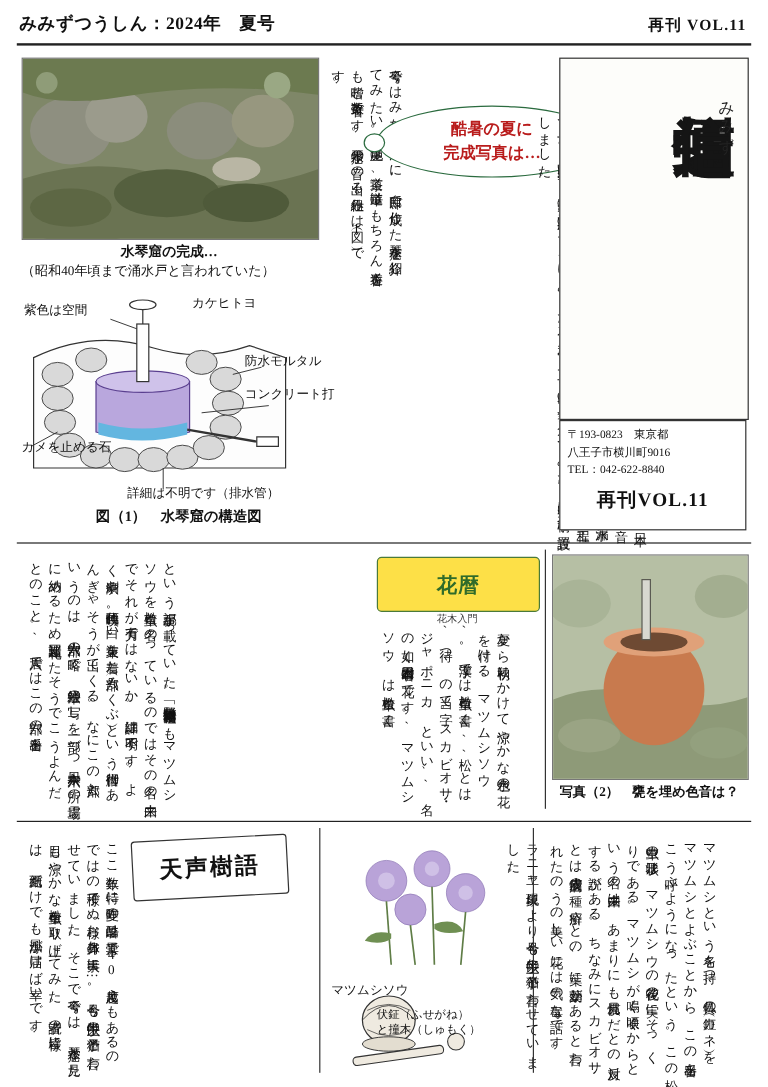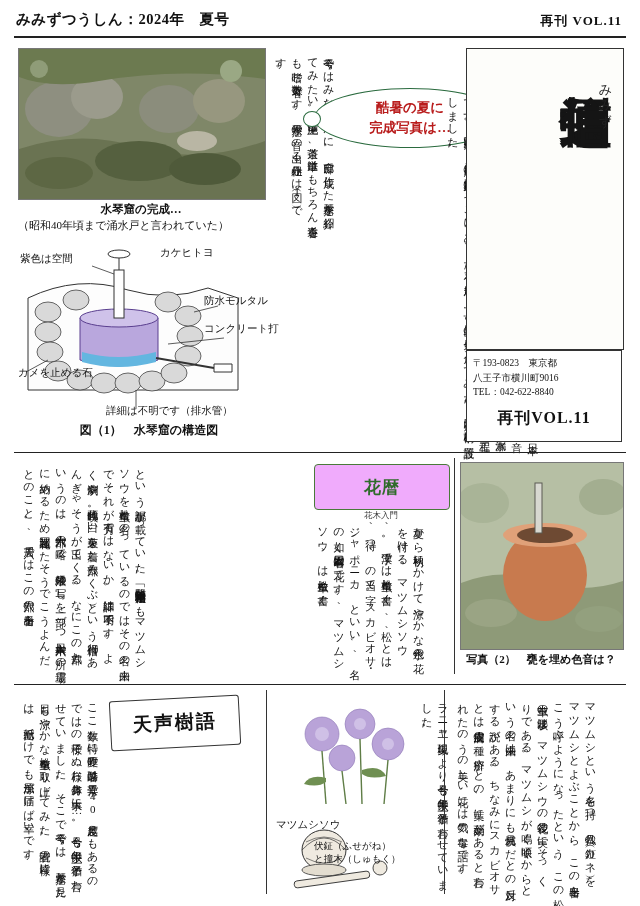--- a/index.html
+++ b/index.html
@@ -111,21 +111,21 @@
     font-size:12px;font-weight:bold;
   }
 
   .hr1{position:absolute;left:14px;top:452px;width:612px;height:0;border-top:1.5px solid #222;}
 
   
   .midsec{position:absolute;left:14px;top:458px;width:612px;height:222px;}
   .mid-text{position:absolute;left:6px;top:4px;height:206px;}
   .hanagoyomi{
     position:absolute;left:300px;top:6px;width:134px;height:44px;
-    border:1px solid #4a7a3a;border-radius:4px;background:#f0abfc;
+    border:1px solid #4a7a3a;border-radius:4px;background:#fde047;
     display:flex;align-items:center;justify-content:center;
     font-size:17px;font-weight:bold;color:#2f6b2a;letter-spacing:1px;
   }
   .hg-sub{position:absolute;left:300px;top:52px;width:134px;text-align:center;font-size:8.5px;color:#3a3a3a;}
   .mid-vt2{position:absolute;left:300px;top:62px;height:146px;}
 
   .photo2{
     position:absolute;left:446px;top:4px;width:162px;height:186px;
     border:1px solid #777;
     background:linear-gradient(160deg,#cfd6c4 0%,#b9c2a6 45%,#9fae8c 100%);

